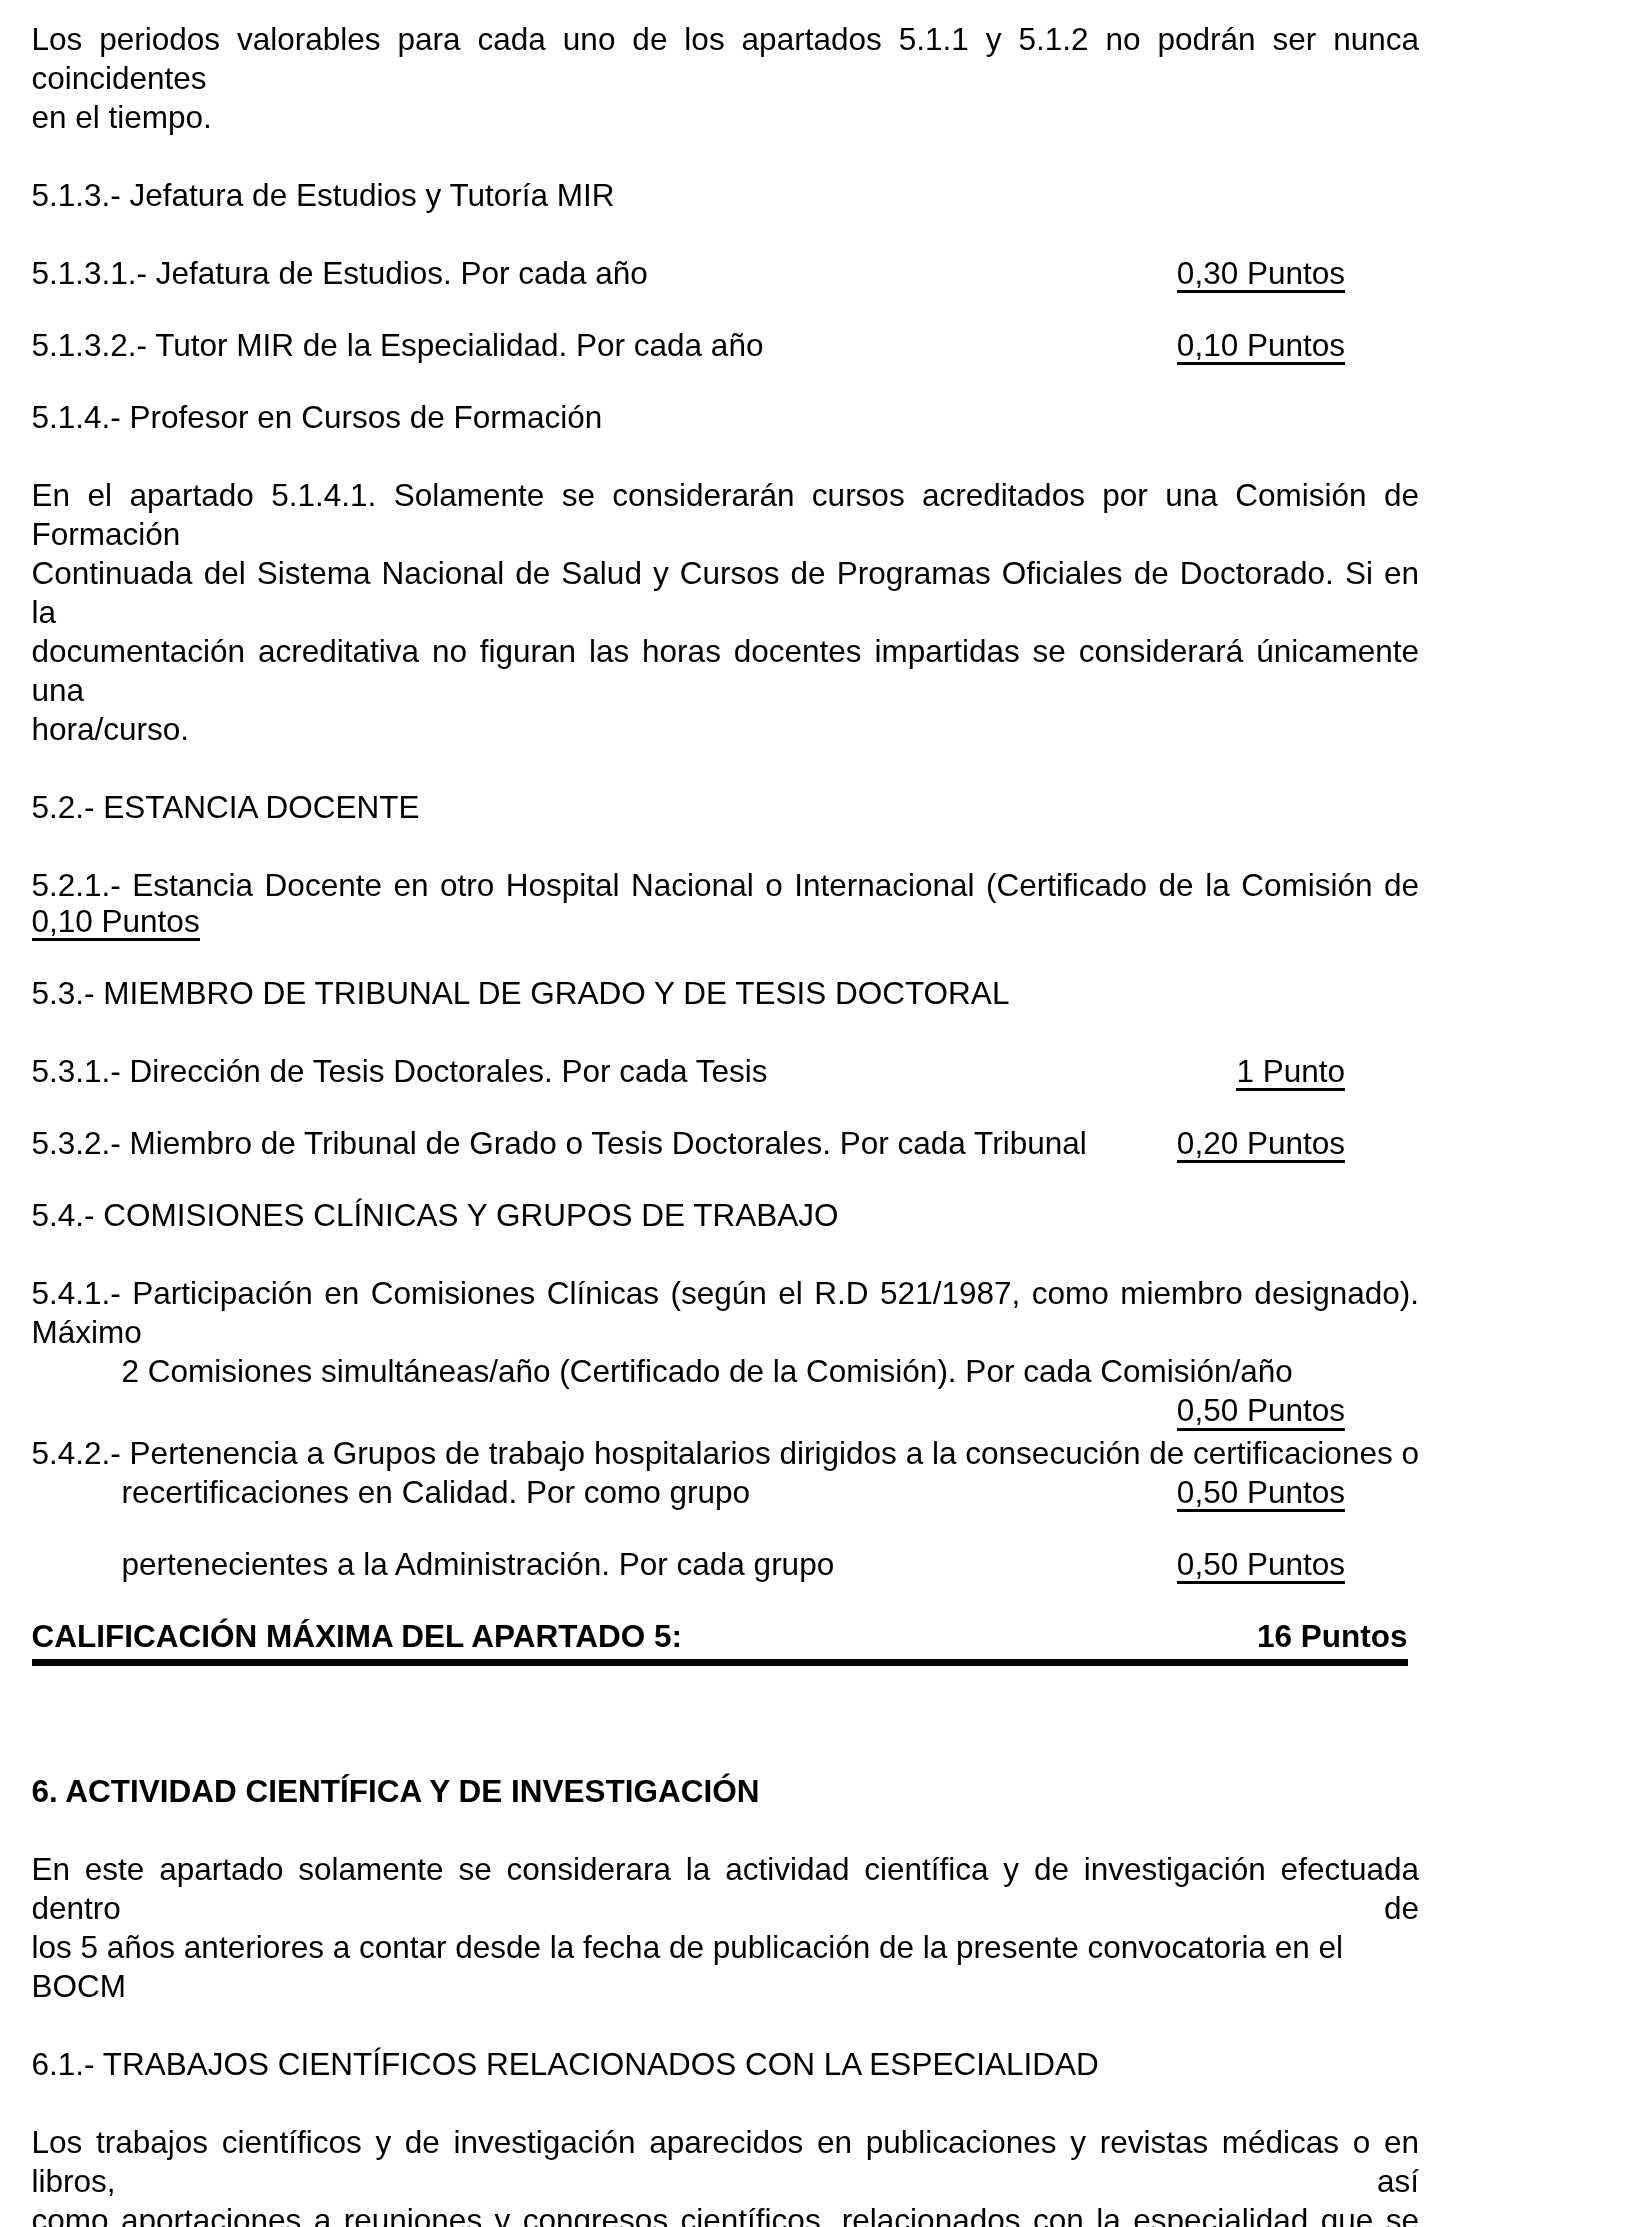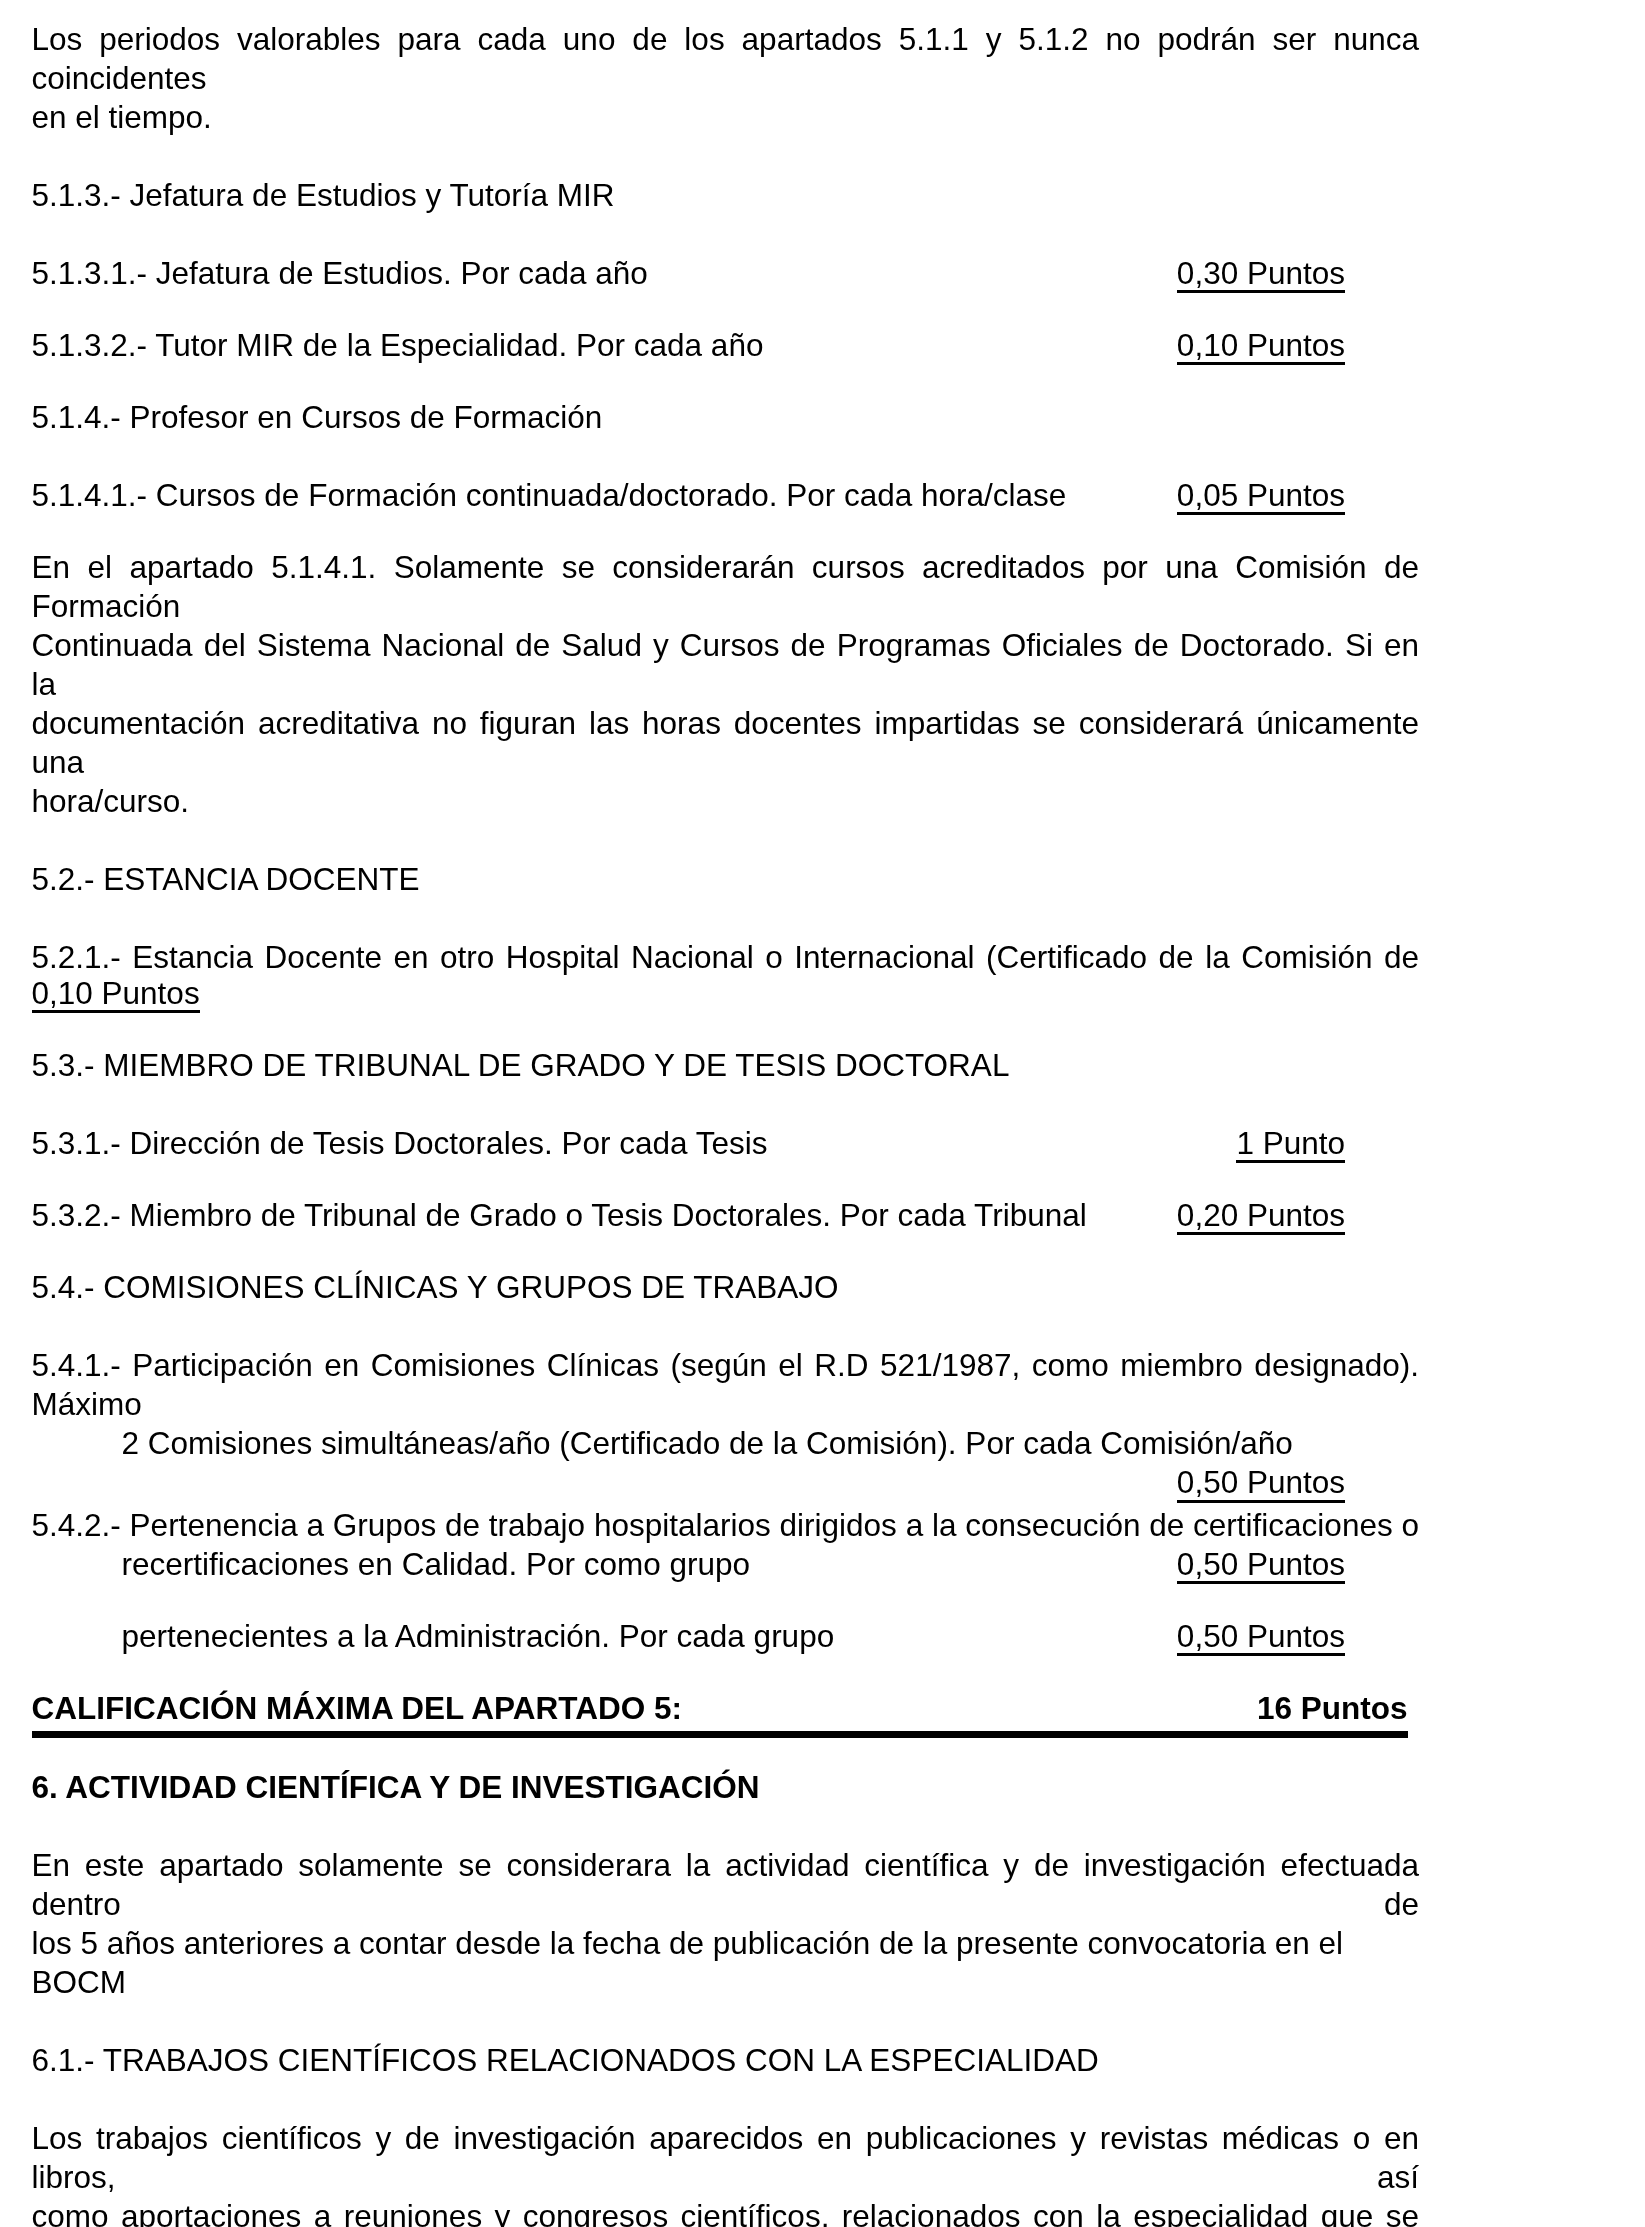--- a/index.html
+++ b/index.html
@@ -50,21 +50,21 @@
   .pts-line .pts { margin-right: 0; }
   .label { flex: 1 1 auto; padding-right: 15px; }
   .total-row {
     display: flex;
     justify-content: space-between;
     align-items: baseline;
     width: 1376px;
     border-bottom: 7.5px solid #000000;
     padding-bottom: 3px;
     font-weight: bold;
-    margin-bottom: 30px;
+    margin-bottom: 106px;
   }
   .bold { font-weight: bold; }
   .heading { margin-bottom: 39px; }
 </style>
 </head>
 <body>
 
 <div class="page">
 
   <div class="block">
@@ -79,24 +79,20 @@
     <span class="pts">0,30 Puntos</span>
   </div>
 
   <div class="row">
     <span class="label">5.1.3.2.- Tutor MIR de la Especialidad. Por cada año</span>
     <span class="pts">0,10 Puntos</span>
   </div>
 
   <div class="heading">5.1.4.- Profesor en Cursos de Formación</div>
 
-  <div class="row">
-    <span class="label">5.1.4.1.- Cursos de Formación continuada/doctorado. Por cada hora/clase</span>
-    <span class="pts">0,05 Puntos</span>
-  </div>
 
   <div class="block">
     <div class="jline">En el apartado 5.1.4.1. Solamente se considerarán cursos acreditados por una Comisión de Formación</div>
     <div class="jline">Continuada del Sistema Nacional de Salud y Cursos de Programas Oficiales de Doctorado. Si en la</div>
     <div class="jline">documentación acreditativa no figuran las horas docentes impartidas se considerará únicamente una</div>
     <div class="plainline">hora/curso.</div>
   </div>
 
   <div class="heading">5.2.- ESTANCIA DOCENTE</div>
 

